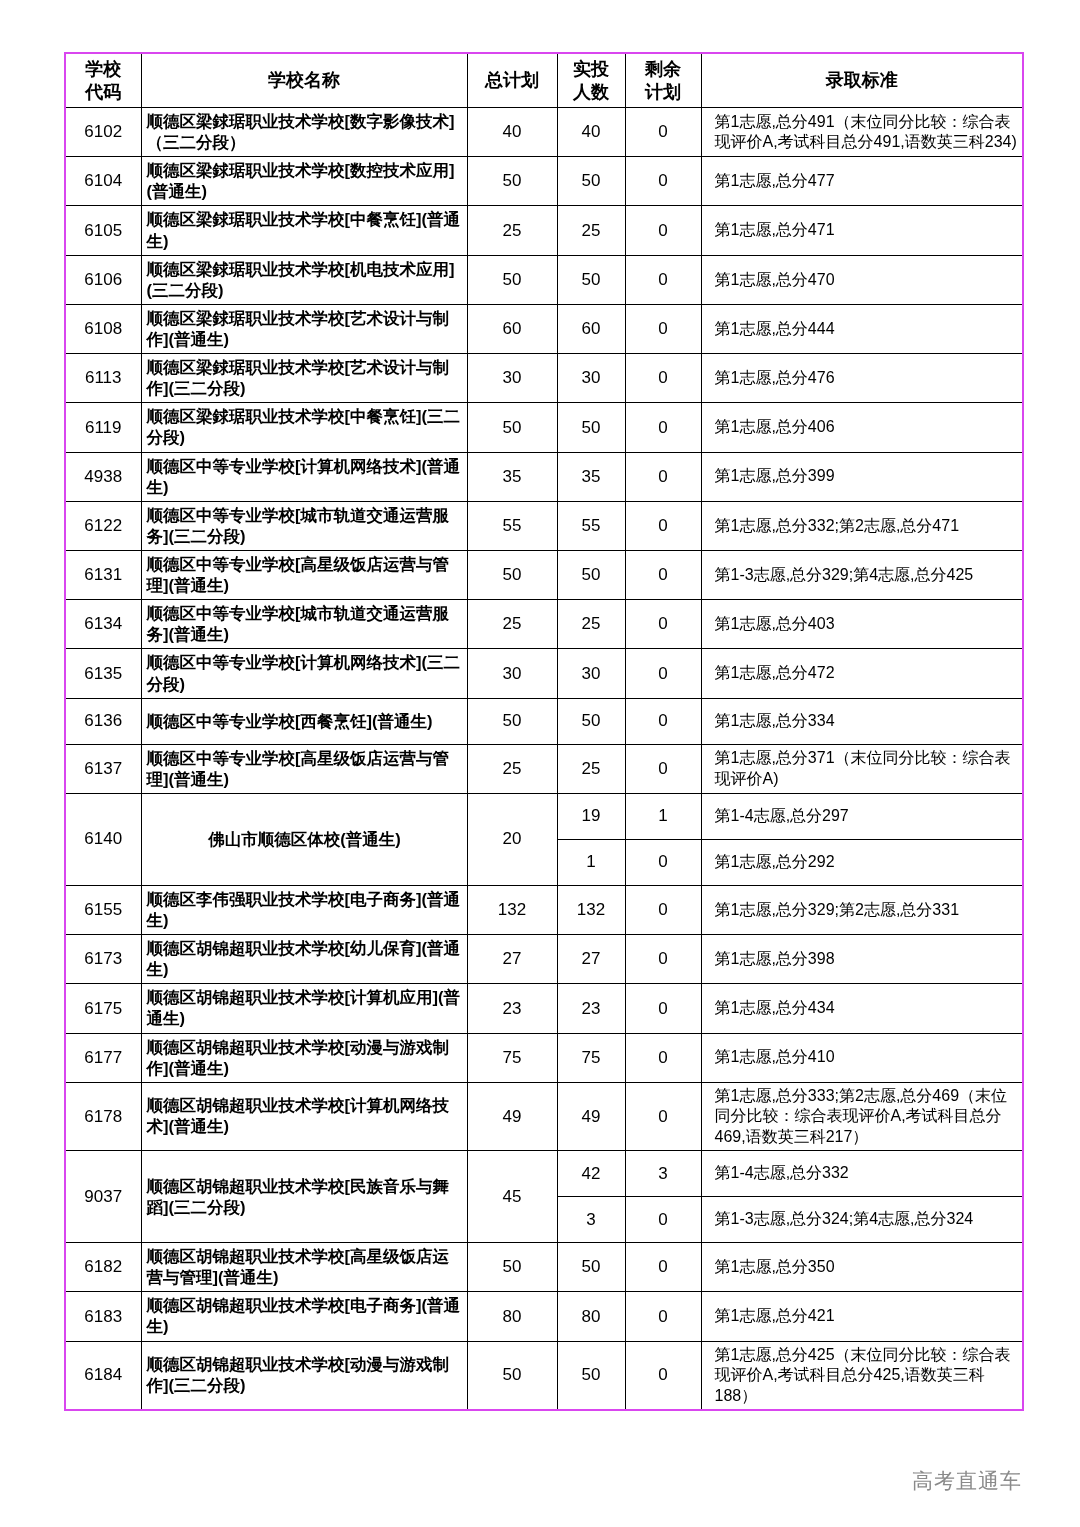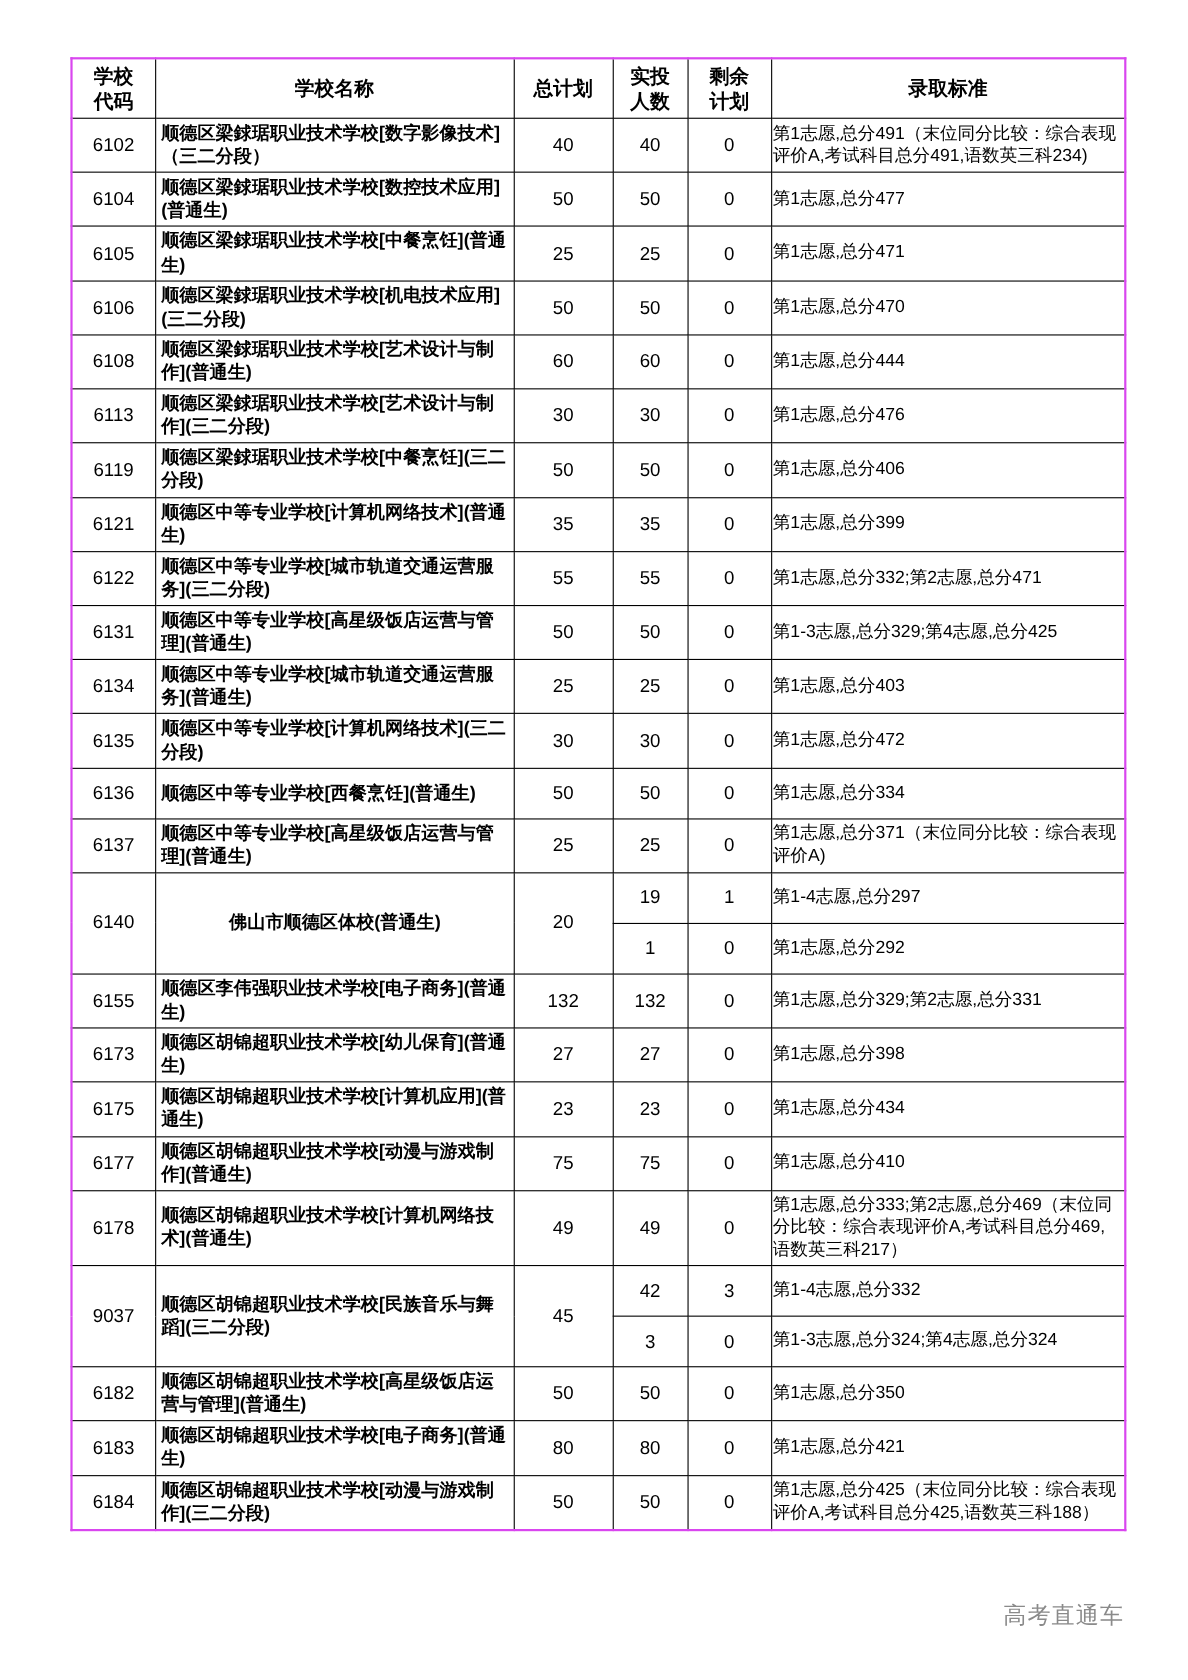--- a/index.html
+++ b/index.html
@@ -74,26 +74,26 @@
     text-align:center;
   }
   td.c-num{
     text-align:center;
     font-size:17px;
     padding:2px;
   }
   td.c-standard{
     text-align:left;
     font-size:16px;
-    padding:3px 5px 3px 1px;
+    padding:3px 5px 3px 13px;
   }
   .watermark{
     position:absolute;
     right:58px;
-    bottom:45px;
+    bottom:32px;
     font-size:21px;
     color:#8a8a8a;
     letter-spacing:1px;
   }
 </style>
 </head>
 <body>
 
 <div class="page">
   <table class="admission-table">
@@ -169,21 +169,21 @@
         </tr>
         <tr>
           <td class="c-code" rowspan="1">6119</td>
           <td class="c-name" rowspan="1">顺德区梁銶琚职业技术学校[中餐烹饪](三二分段)</td>
           <td class="c-num" rowspan="1">50</td>
           <td class="c-num">50</td>
           <td class="c-num">0</td>
           <td class="c-standard">第1志愿,总分406</td>
         </tr>
         <tr>
-          <td class="c-code" rowspan="1">6121</td>
+          <td class="c-code" rowspan="1">4938</td>
           <td class="c-name" rowspan="1">顺德区中等专业学校[计算机网络技术](普通生)</td>
           <td class="c-num" rowspan="1">35</td>
           <td class="c-num">35</td>
           <td class="c-num">0</td>
           <td class="c-standard">第1志愿,总分399</td>
         </tr>
         <tr>
           <td class="c-code" rowspan="1">6122</td>
           <td class="c-name" rowspan="1">顺德区中等专业学校[城市轨道交通运营服务](三二分段)</td>
           <td class="c-num" rowspan="1">55</td>

